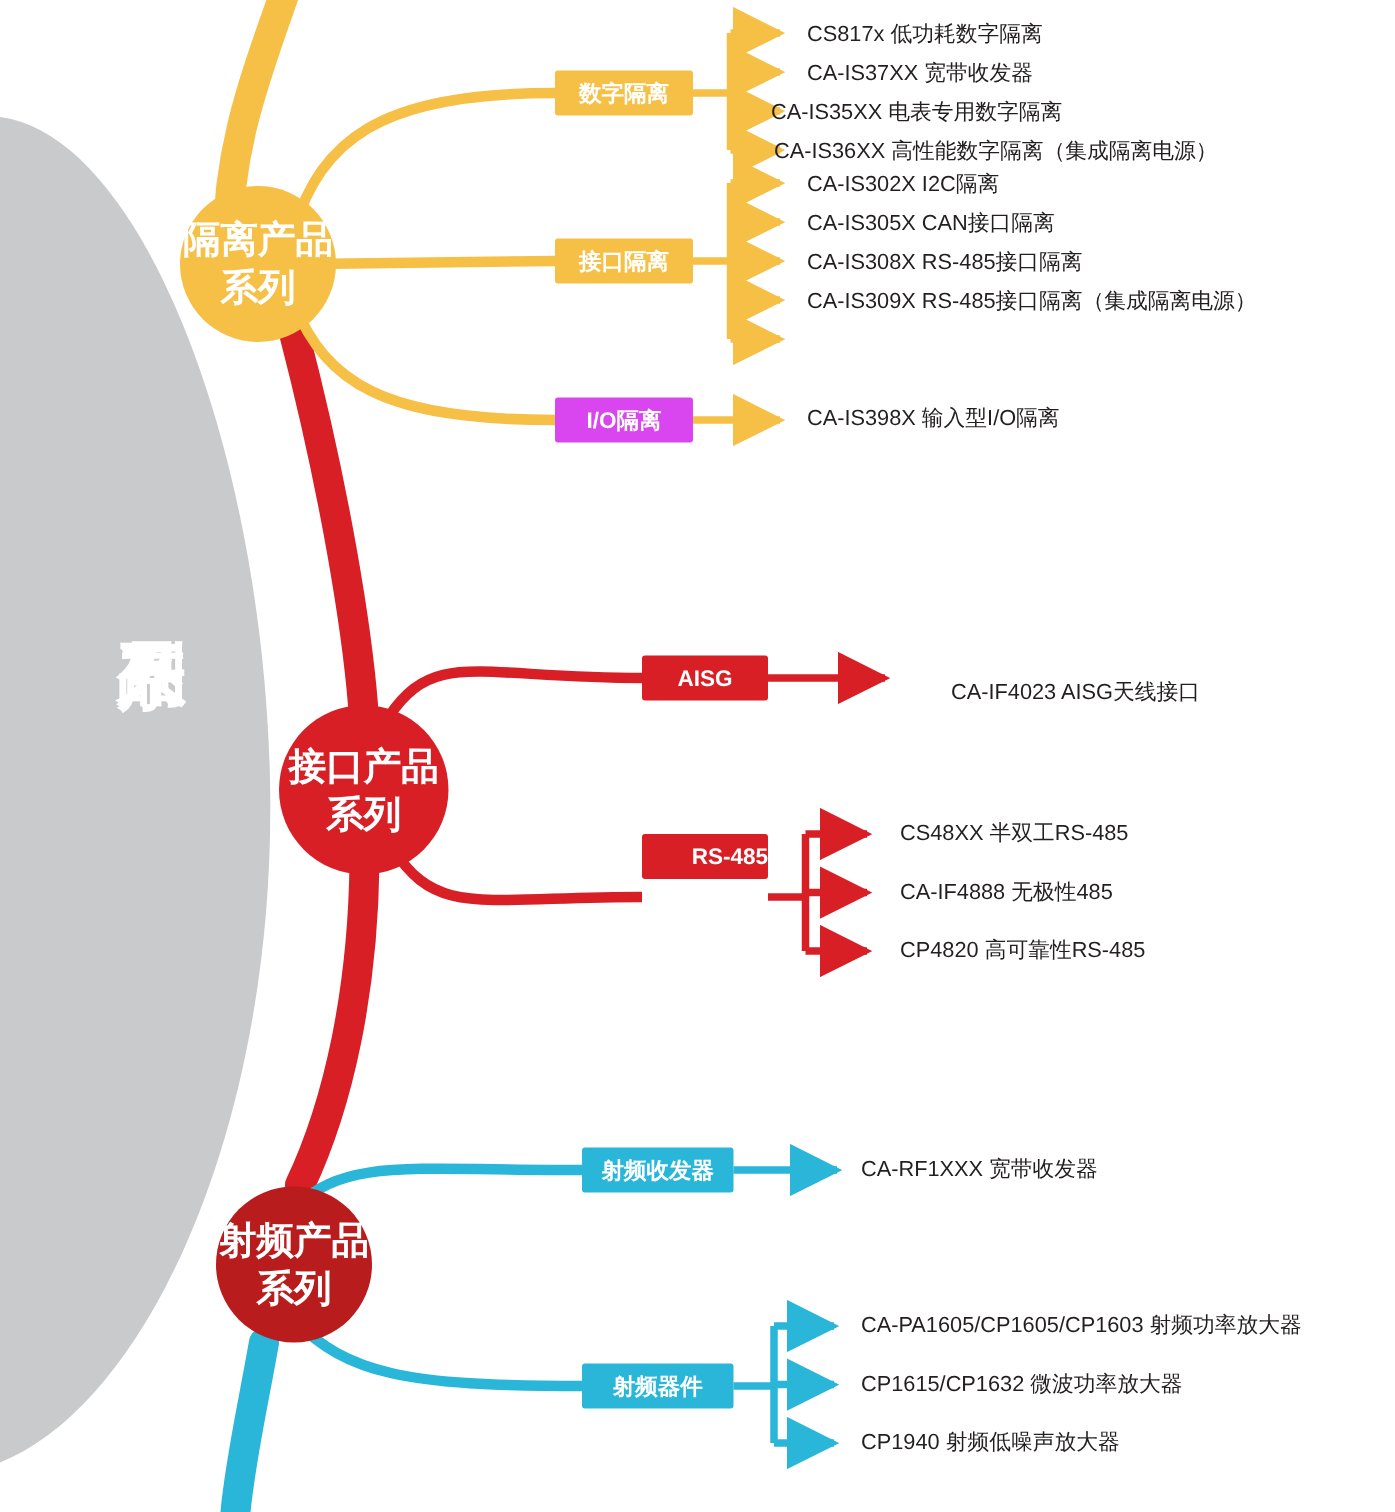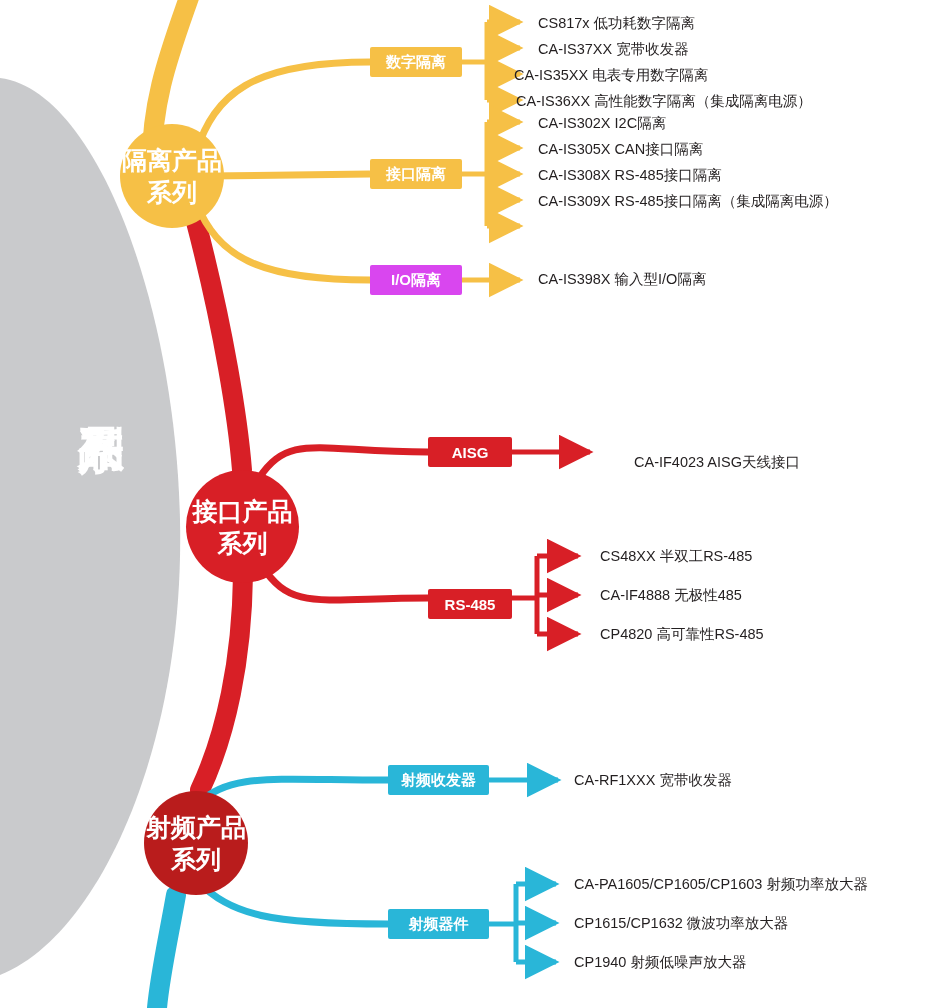--- a/index.html
+++ b/index.html
@@ -177,21 +177,21 @@
   <div class="cat" style="left:370px; top:159px; width:92px; background:#f6c046;">
     <span>接口隔离</span>
   </div>
   <div class="cat" style="left:370px; top:265px; width:92px; background:#d946ef;">
     <span>I/O隔离</span>
   </div>
 
   <div class="cat" style="left:428px; top:437px; width:84px; background:#d81f26;">
     <span>AISG</span>
   </div>
-  <div class="cat" style="left:428px; top:589px; width:84px; background:#d81f26;">
+  <div class="cat" style="left:428px; top:556px; width:84px; background:#d81f26;justify-content:flex-end;">
     <span>RS-485</span>
   </div>
 
   <div class="cat" style="left:388px; top:765px; width:101px; background:#29b6d8;">
     <span>射频收发器</span>
   </div>
   <div class="cat" style="left:388px; top:909px; width:101px; background:#29b6d8;">
     <span>射频器件</span>
   </div>
 

